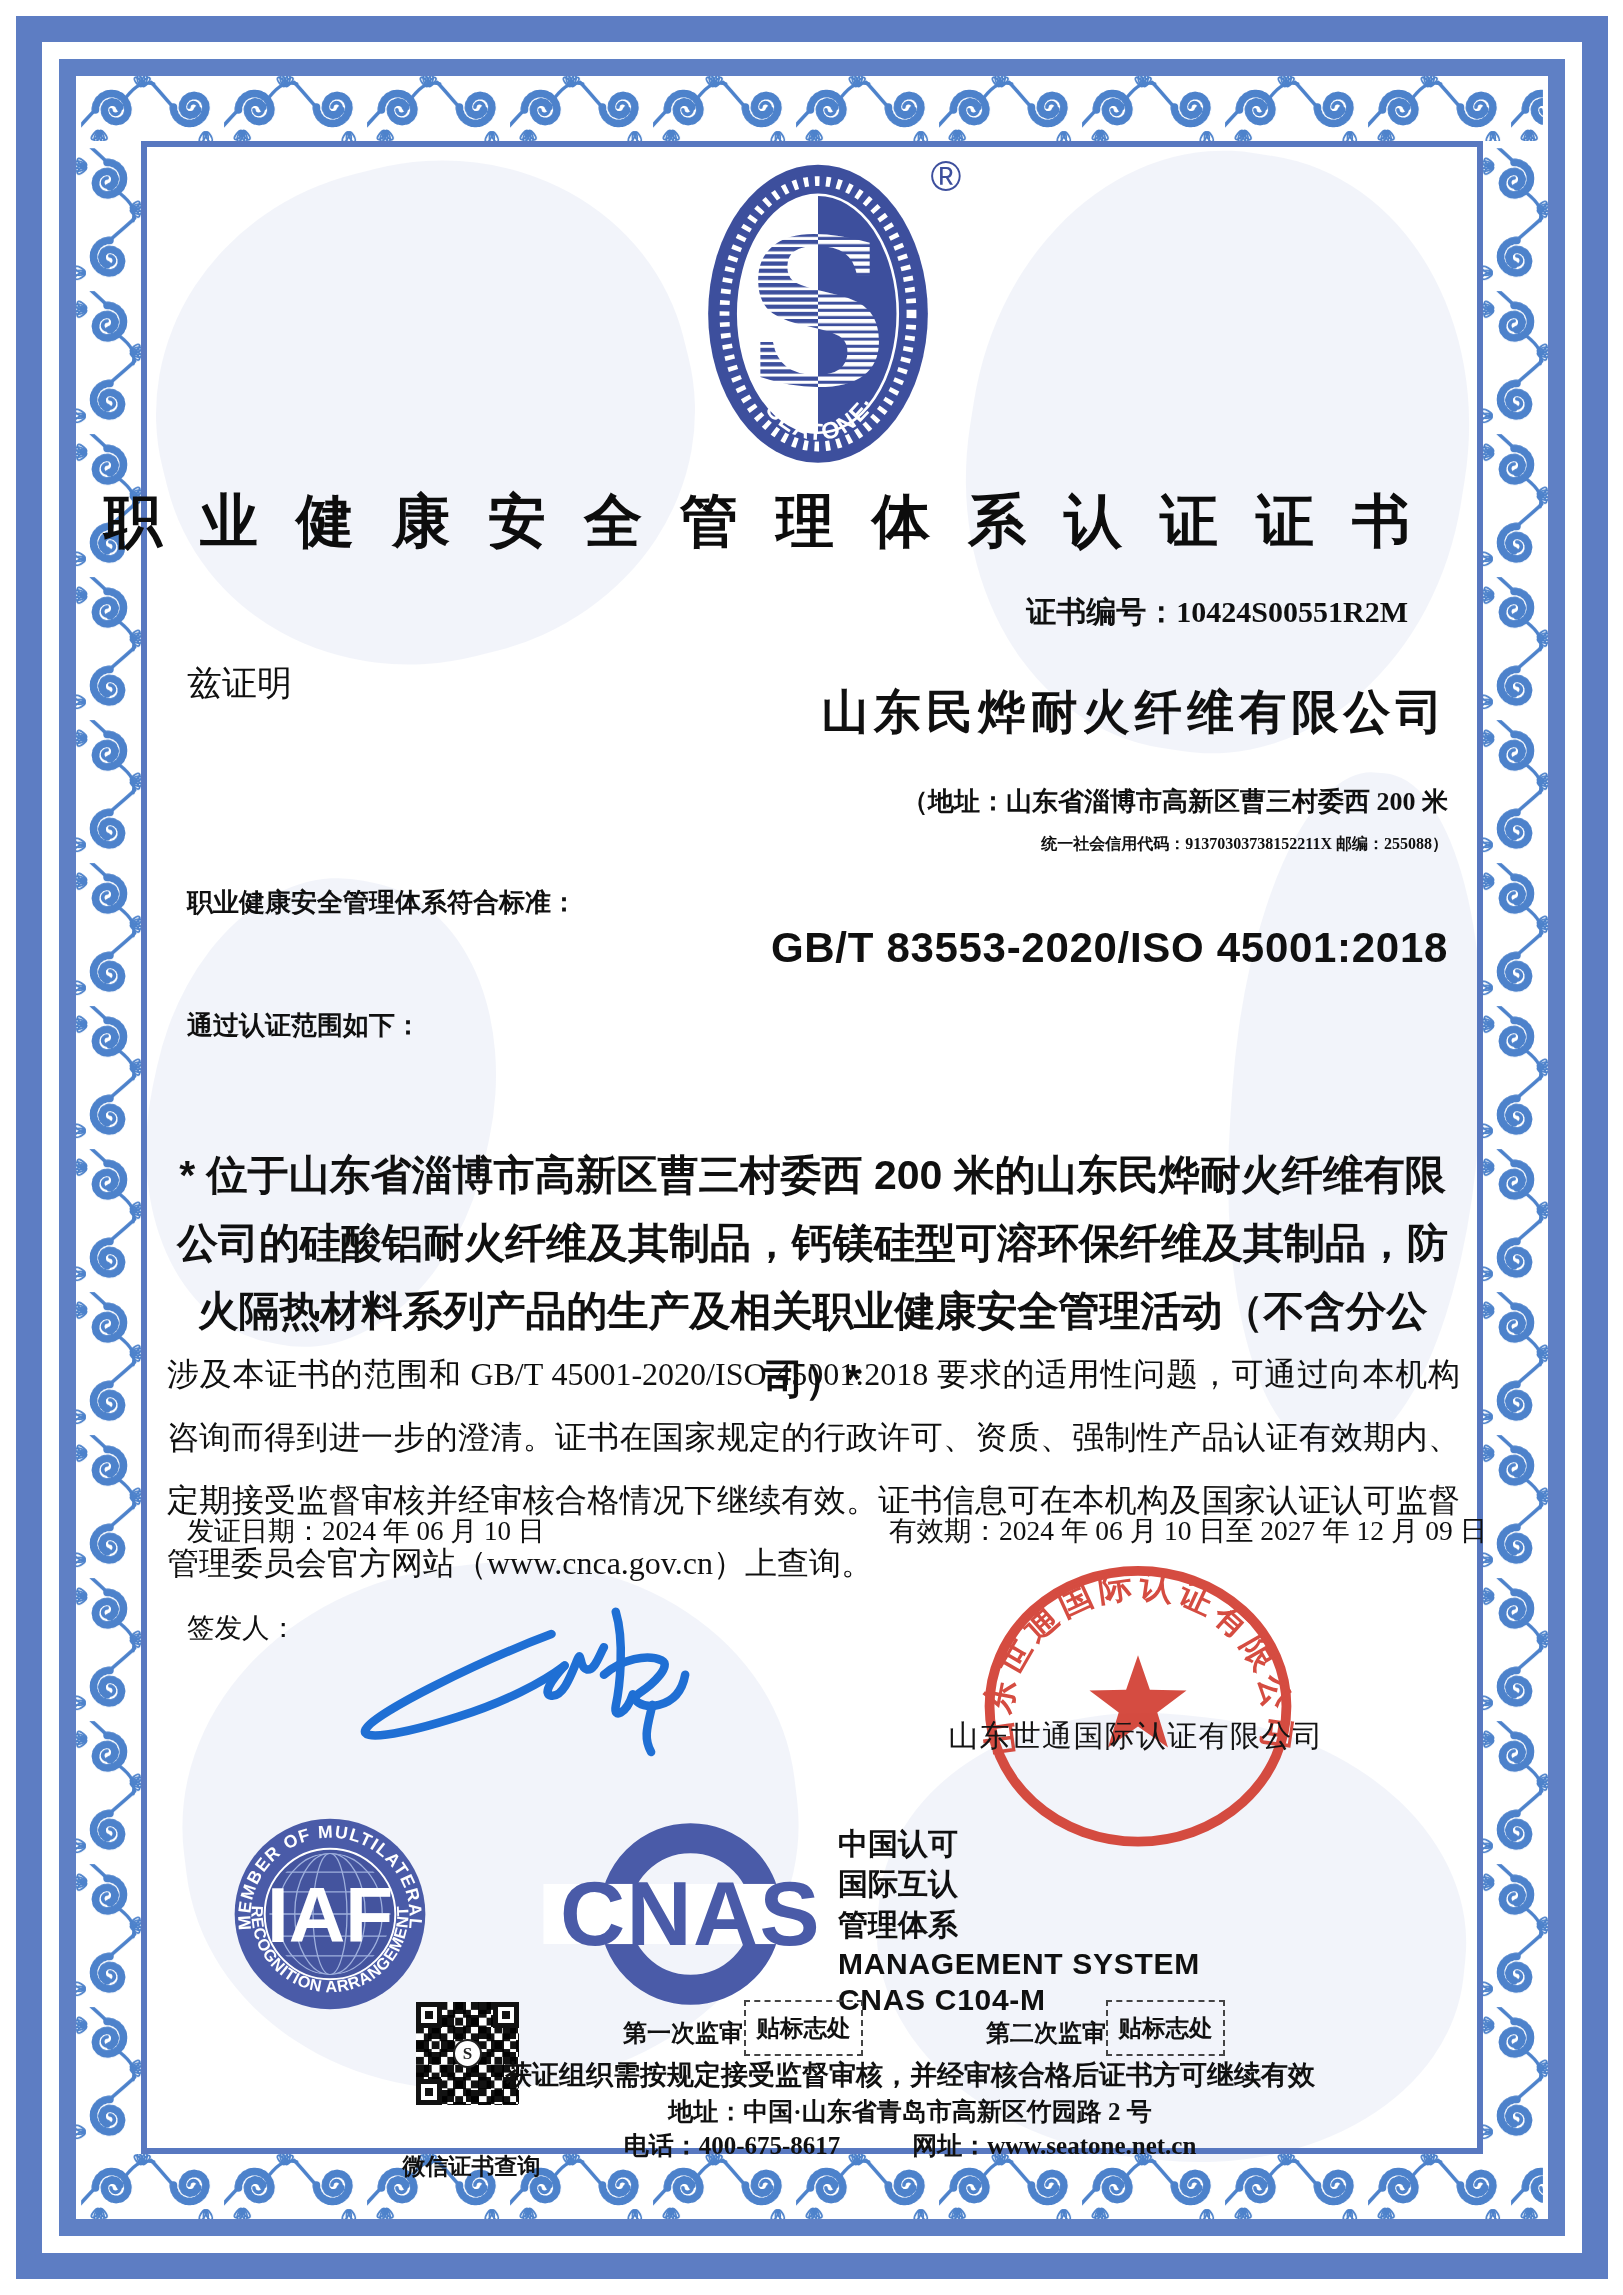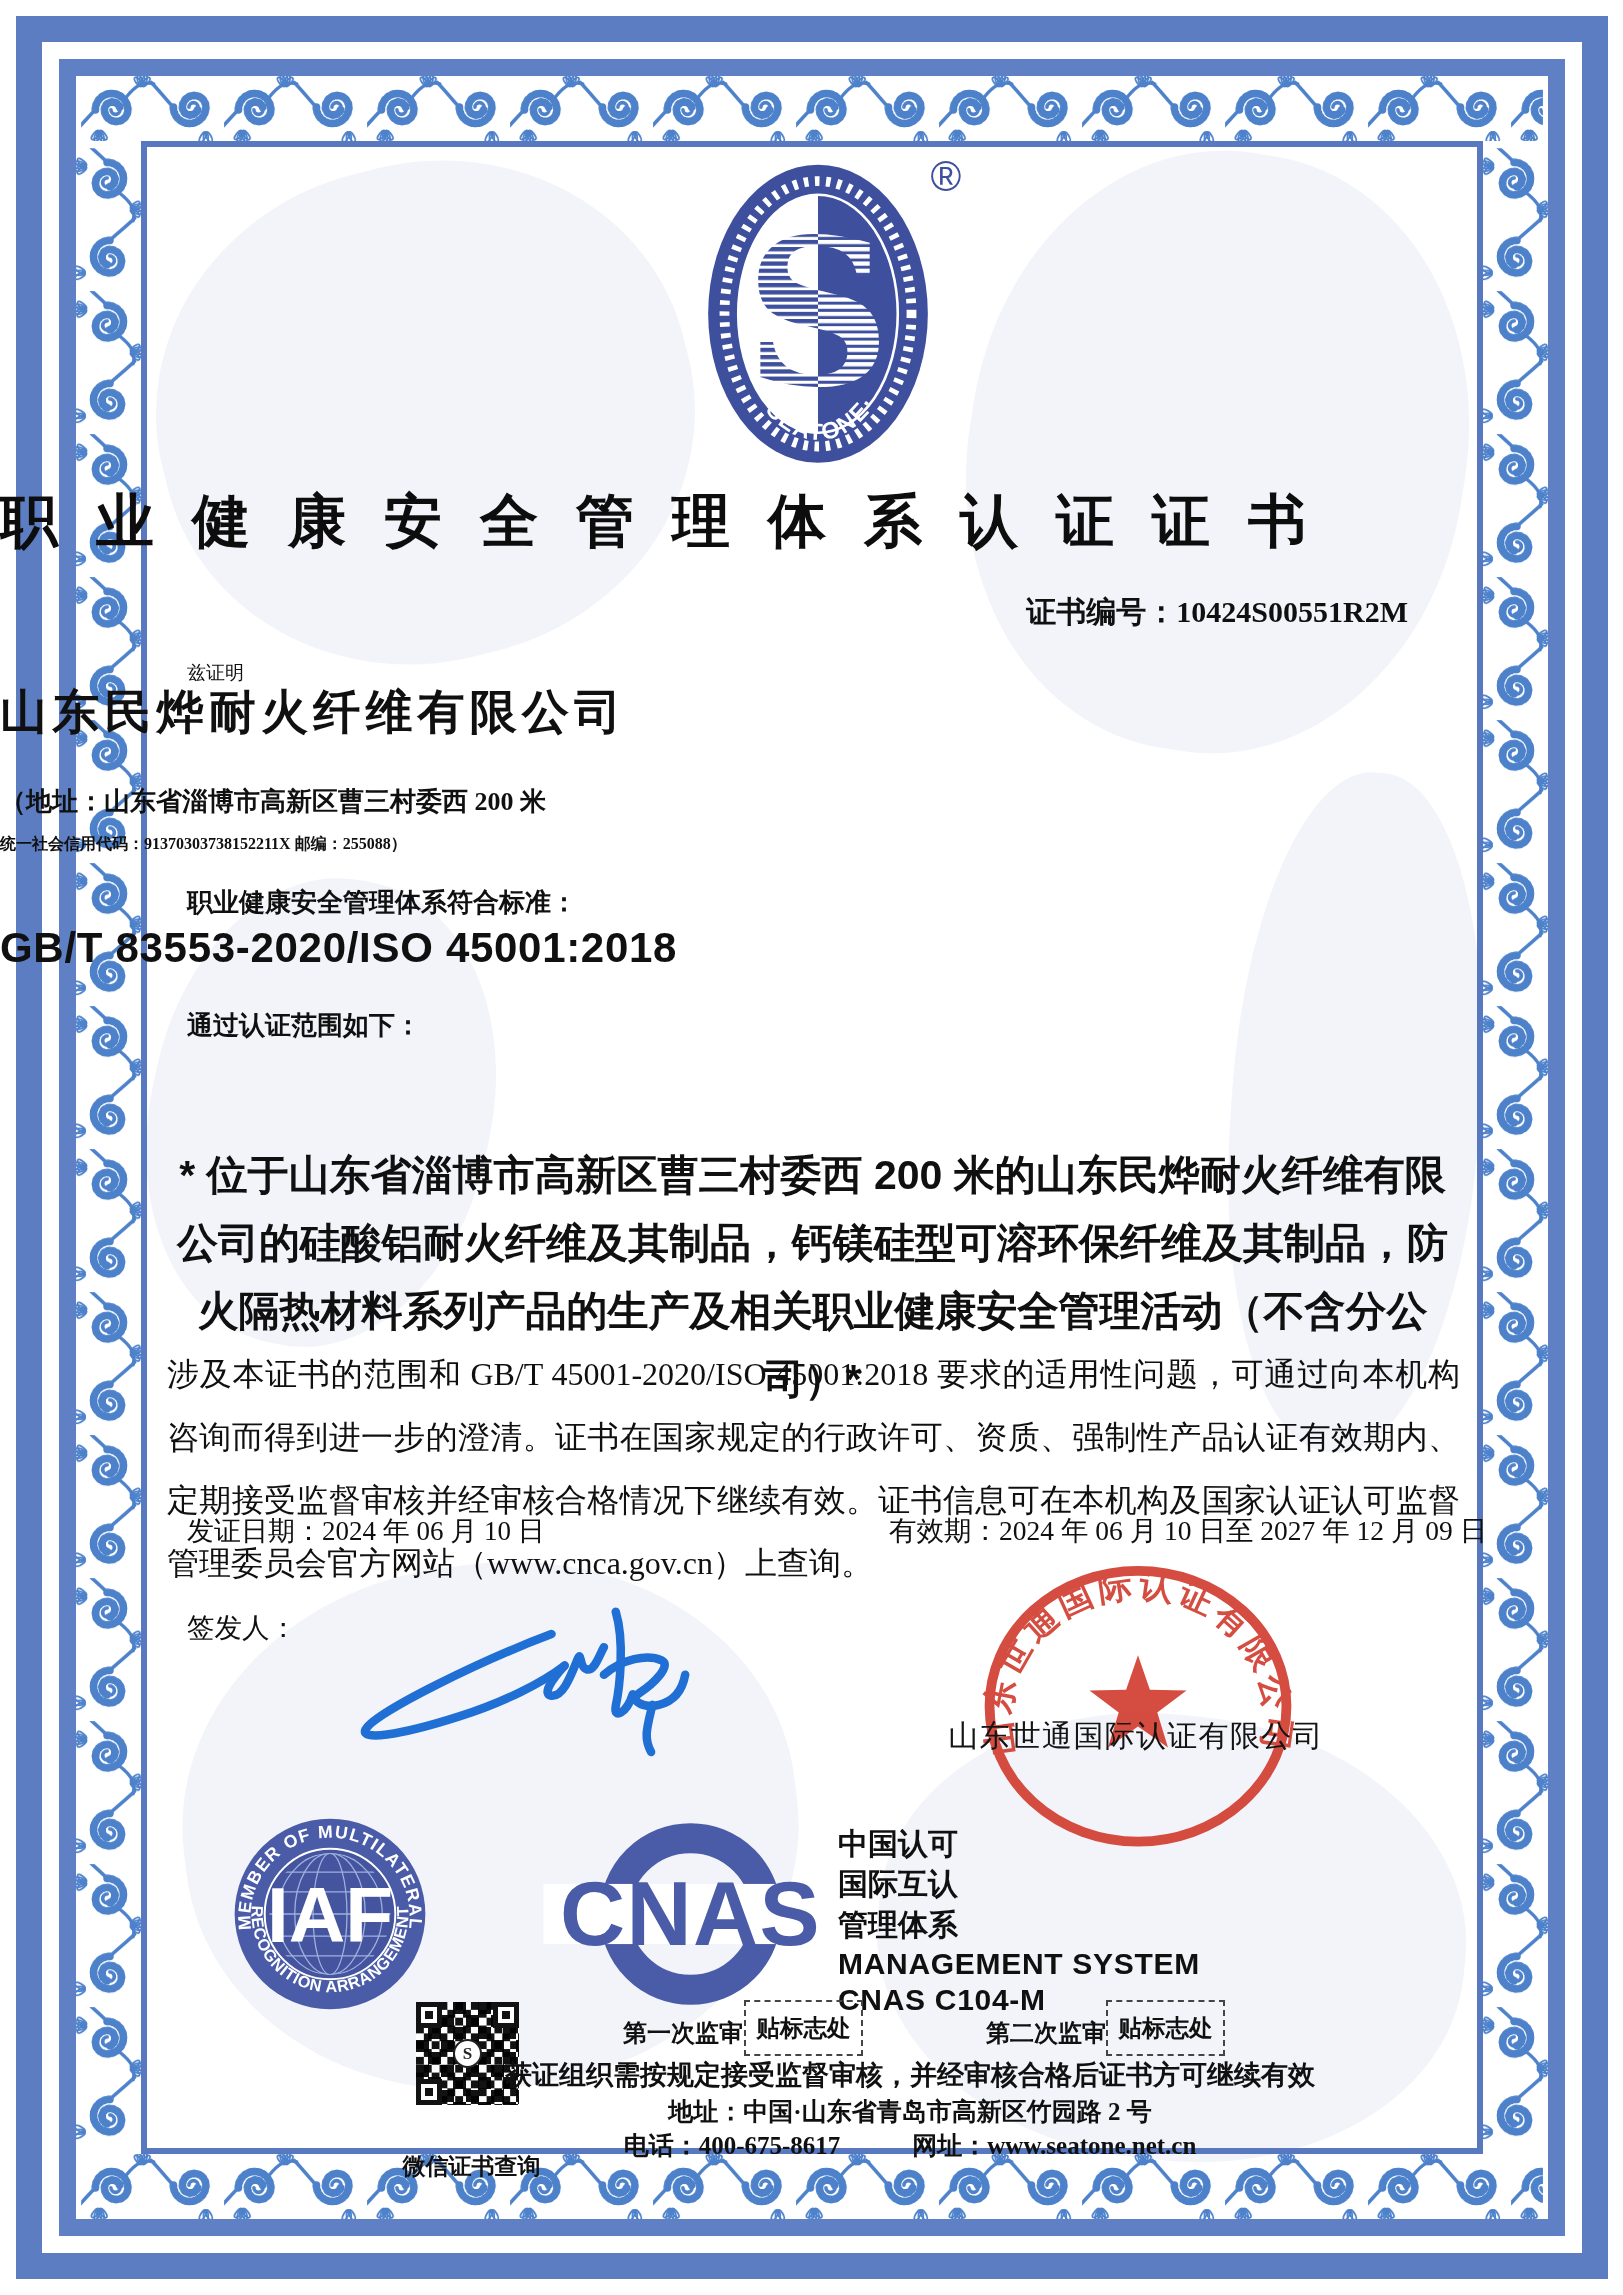--- a/index.html
+++ b/index.html
@@ -8,24 +8,24 @@
   
   .frame{position:absolute;pointer-events:none;}
   .frame-outer{inset:15.7px;border:26px solid #5d7dc3;}
   .frame-middle{inset:59px;border:17px solid #5f80c5;}
   .frame-inner{inset:141px;border:6.5px solid #5878c0;}
   .orn{position:absolute;}
   
   .wm{position:absolute;background:#e7ebf5;border-radius:48%;opacity:.55;}
   
   .abs{position:absolute;}
-  .center{left:0;width:1448px;text-align:left;}
+  .center{left:0;width:1448px;text-align:right;}
   .title{top:483px;font-size:58px;font-weight:700;letter-spacing:38px;color:#0d0d0d;}
   .certno{top:592px;right:216px;font-size:30px;font-weight:700;}
-  .attest{left:187px;top:660px;font-size:19px;}
+  .attest{left:187px;top:660px;font-size:35px;}
   .company{top:681px;font-size:47px;font-weight:700;letter-spacing:5.2px;}
   .addr1{top:784px;font-size:26px;font-weight:700;}
   .addr2{top:834px;font-size:16px;font-weight:700;}
   .stdlabel{left:187px;top:885px;font-size:26px;font-weight:700;}
   .stdcode{top:924px;font-size:42px;font-weight:700;font-family:"Liberation Sans","DejaVu Sans",sans-serif;letter-spacing:0.7px;}
   .scopelabel{left:187px;top:1008px;font-size:26px;font-weight:700;}
   .scopetext{left:164px;top:1141px;width:1297px;font-size:41px;font-weight:700;line-height:68px;text-align:center;
              font-family:"Liberation Sans","DejaVu Sans",sans-serif;}
   .legal{left:167px;top:1343px;width:1293px;font-size:32px;line-height:63px;text-align:justify;}
   .issue{left:187px;top:1513px;font-size:27px;}

